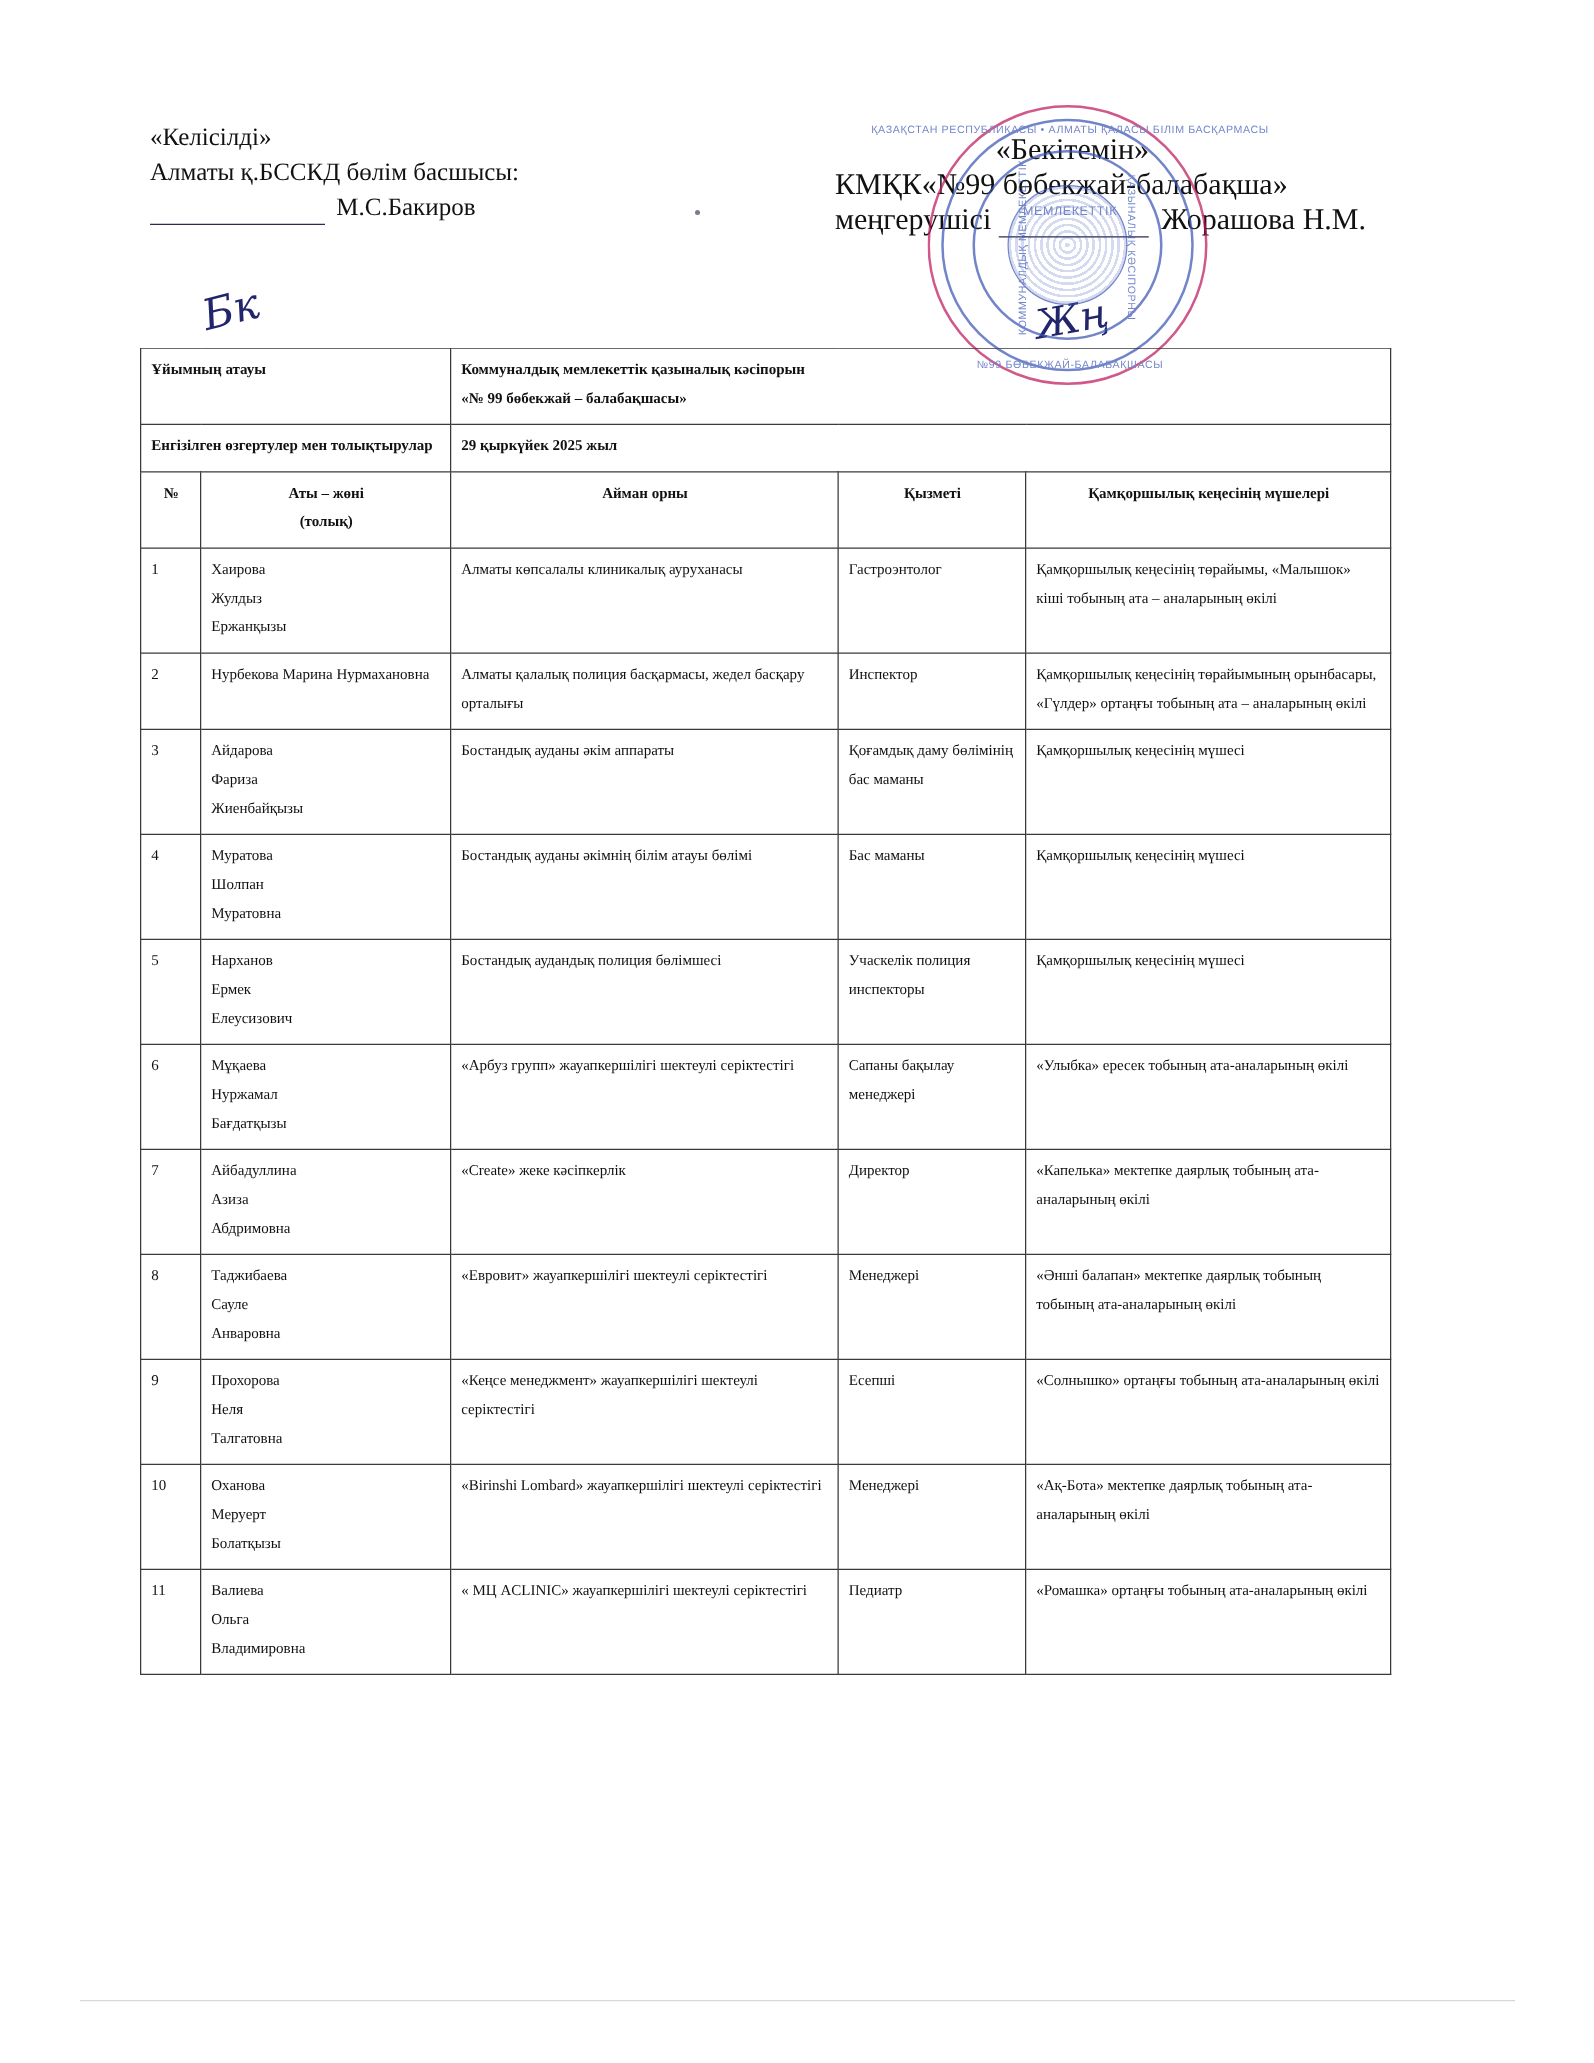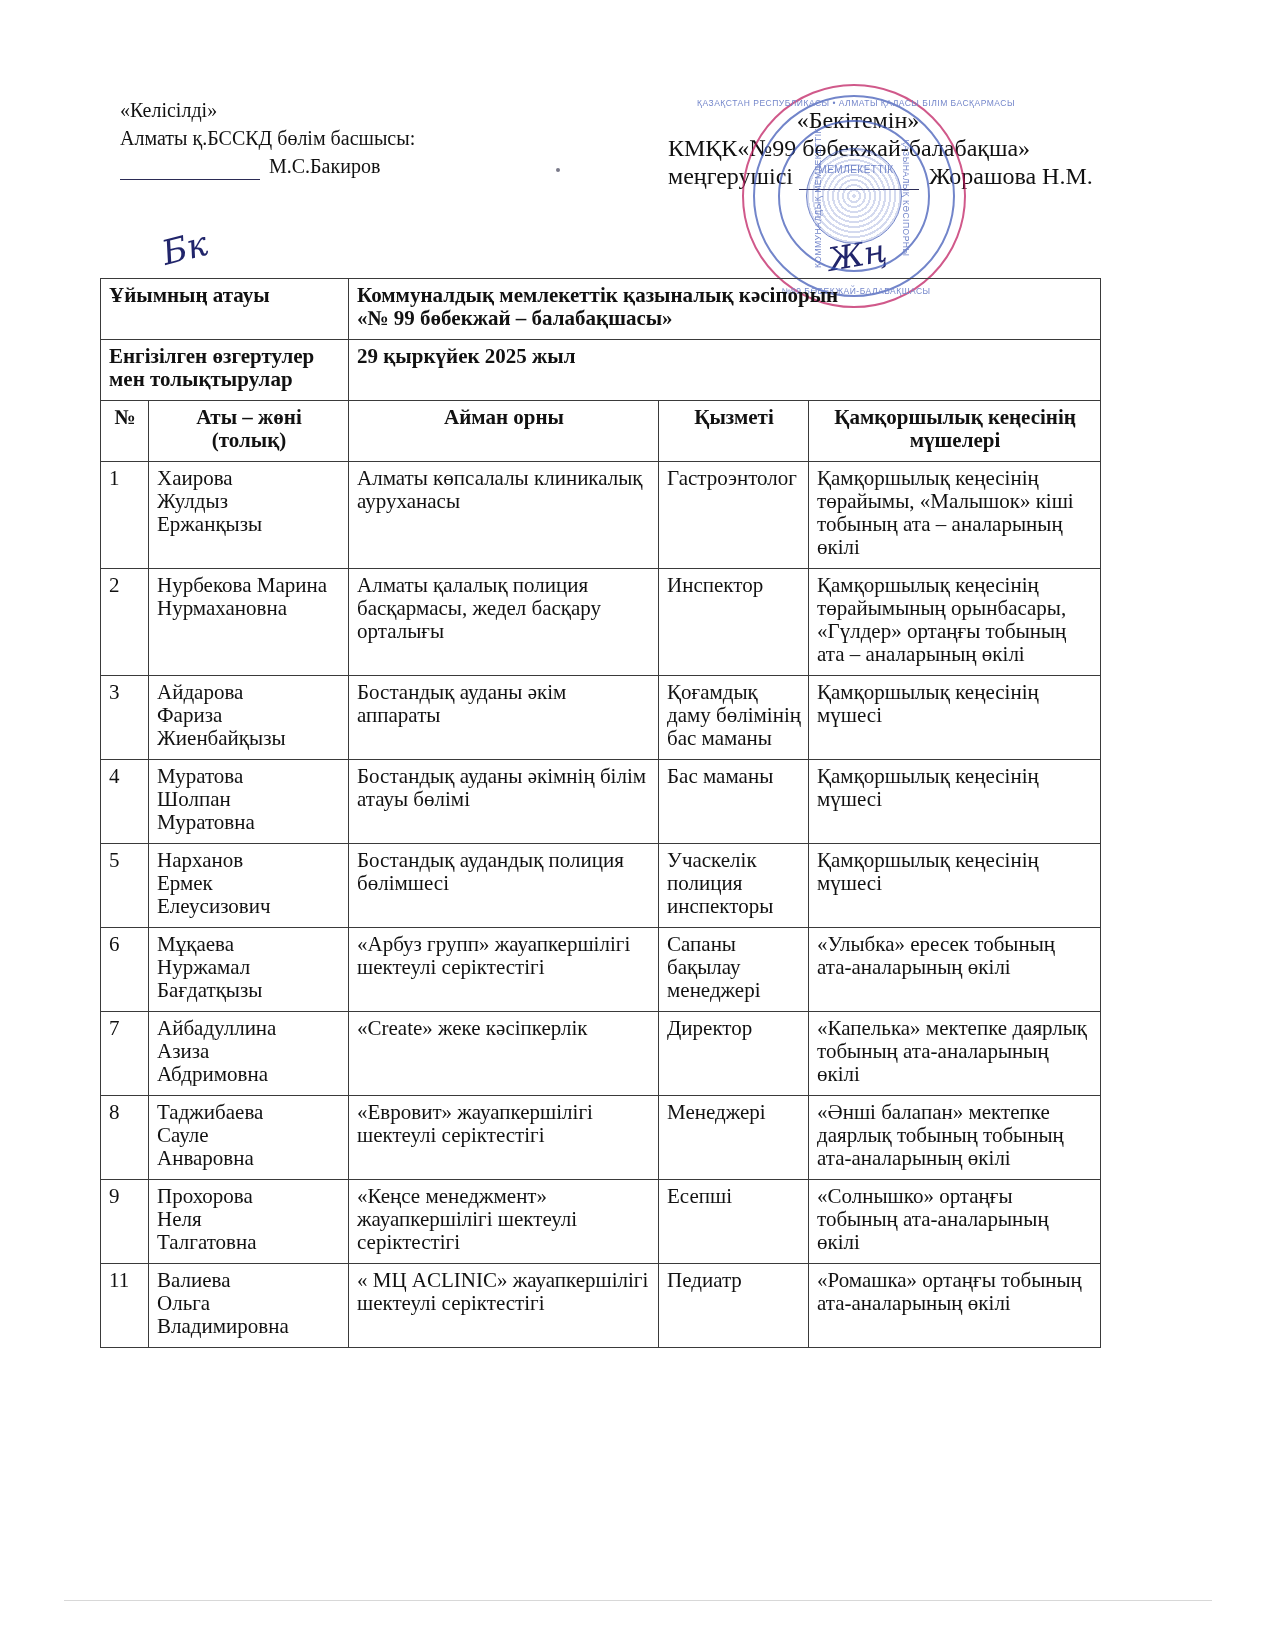--- a/index.html
+++ b/index.html
@@ -152,26 +152,26 @@
     top: 168px;
     width: 4px;
     height: 4px;
     background: #7a7a8a;
     border-radius: 50%;
   }
 
   
   table.doc {
     position: absolute;
-    left: 100px;
+    left: 112px;
     top: 278px;
     width: 1000px;
     border-collapse: collapse;
     table-layout: fixed;
-    font-size: 21px;
+    font-size: 12px;
   }
   table.doc td {
     border: 1px solid #3a3a3a;
     vertical-align: top;
     padding: 5px 7px 9px 8px;
     line-height: 23px;
   }
   .c-no     { width: 48px;  text-align: left; }
   .c-name   { width: 200px; }
   .c-place  { width: 310px; }
@@ -345,20 +345,29 @@
       <tr>
         <td>9</td>
         <td class="nowrapish">Прохорова
 Неля
 Талгатовна</td>
         <td class="nowrapish">«Кеңсе менеджмент» жауапкершілігі шектеулі серіктестігі</td>
         <td class="nowrapish">Есепші</td>
         <td class="nowrapish">«Солнышко»  ортаңғы тобының ата-аналарының өкілі</td>
       </tr>
       <tr>
+        <td>10</td>
+        <td class="nowrapish">Оханова
+Меруерт
+Болатқызы</td>
+        <td class="nowrapish tall">«Birinshi Lombard» жауапкершілігі шектеулі серіктестігі</td>
+        <td class="nowrapish">Менеджері</td>
+        <td class="nowrapish">«Ақ-Бота»  мектепке даярлық тобының ата-аналарының өкілі</td>
+      </tr>
+      <tr>
         <td>11</td>
         <td class="nowrapish">Валиева
 Ольга
 Владимировна</td>
         <td class="nowrapish">« МЦ ACLINIC» жауапкершілігі шектеулі серіктестігі</td>
         <td class="nowrapish">Педиатр</td>
         <td class="nowrapish">«Ромашка» ортаңғы тобының ата-аналарының өкілі</td>
       </tr>
     </tbody>
   </table>

